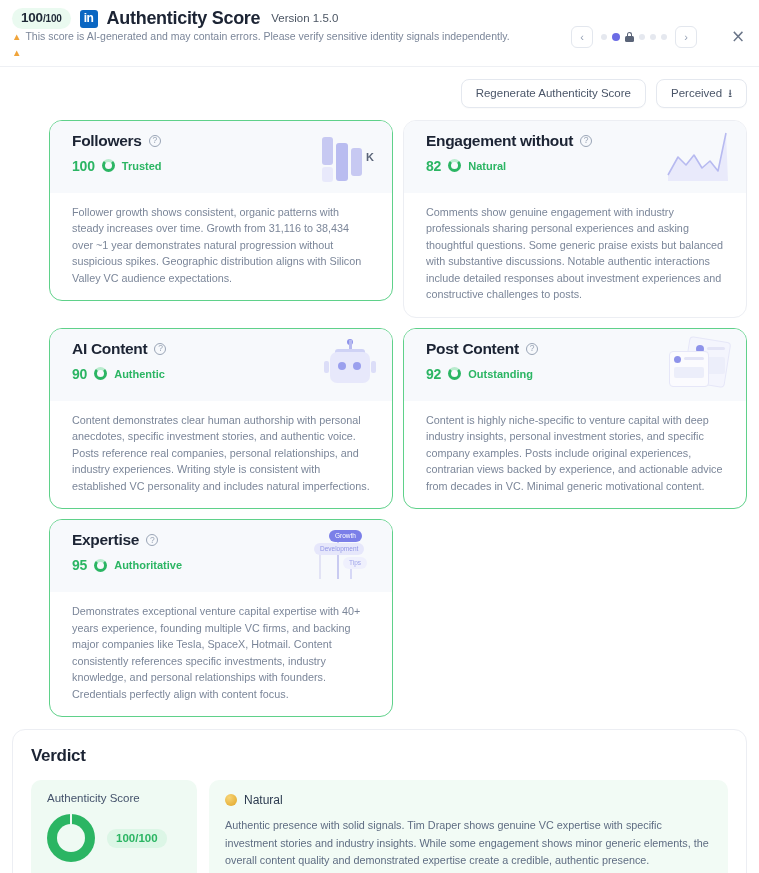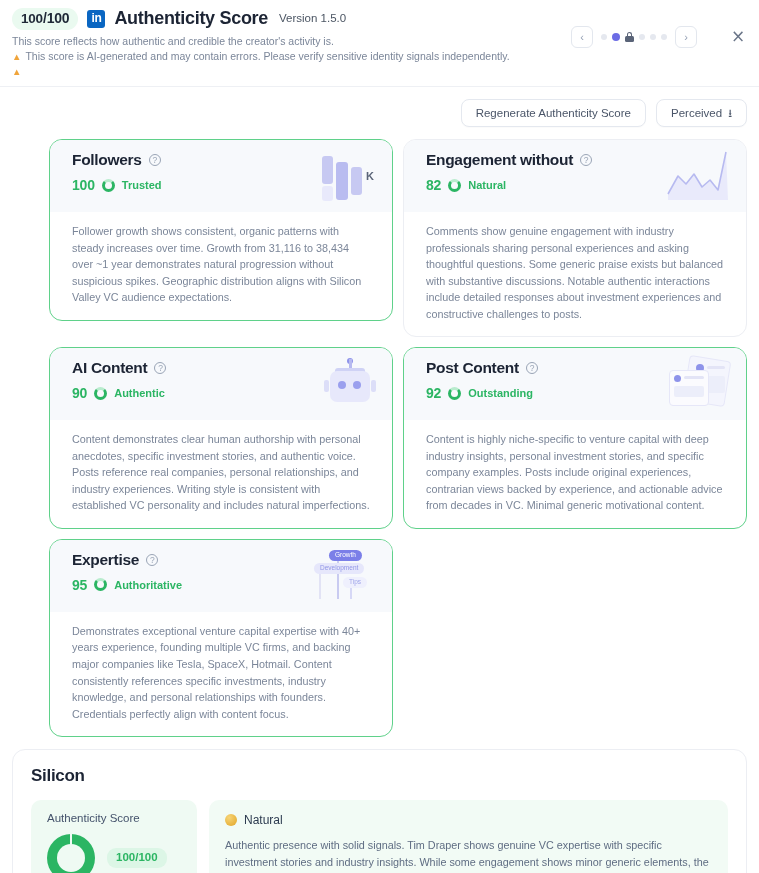--- a/index.html
+++ b/index.html
@@ -33,21 +33,21 @@
     color: #1f2937;
     border-radius: 12px;
     padding: 3px 9px 4px 9px;
     font-size: 13.5px;
     font-weight: bold;
     letter-spacing: -0.2px;
     line-height: 1;
     white-space: nowrap;
   }
   .score-pill .denom {
-    font-size: 14px;
+    font-size: 10px;
     font-weight: bold;
   }
   .li-icon {
     width: 18px; height: 18px;
     background: #0a66c2;
     border-radius: 3px;
     display: flex; align-items: center; justify-content: center;
     color: #ffffff;
     font-size: 12px;
     font-weight: bold;
@@ -370,21 +370,20 @@
 
 <div id="app">
 
   <div class="header">
     <div class="header-top">
       <span class="score-pill"><span>100</span><span class="denom">/100</span></span>
       <span class="li-icon">in</span>
       <span class="app-title">Authenticity Score</span>
       <span class="app-version">Version 1.5.0</span>
     </div>
-    <div class="subtitle">This score reflects how authentic and credible the creator's activity is.</div>
     <div class="warn-line">
       <span class="warn-ico">▲</span>
       <span>This score is AI-generated and may contain errors. Please verify sensitive identity signals independently.</span>
     </div>
     <div class="warn-line">
       <span class="warn-ico">▲</span>
     </div>
 
     <div class="pager">
       <div class="pager-btn">‹</div>
@@ -537,21 +536,21 @@
           </div>
         </div>
       </div>
       <div class="card-body">Demonstrates exceptional venture capital expertise with 40+ years experience, founding multiple VC firms, and backing major companies like Tesla, SpaceX, Hotmail. Content consistently references specific investments, industry knowledge, and personal relationships with founders. Credentials perfectly align with content focus.</div>
     </div>
 
     <div></div>
   </div>
 
   <div class="verdict">
-    <h2>Silicon</h2>
+    <h2>Verdict</h2>
     <div class="verdict-row">
       <div class="v-left">
         <div class="v-left-title">Authenticity Score</div>
         <div class="donut-wrap">
           <div class="donut"></div>
           <span class="donut-val">100/100</span>
         </div>
       </div>
       <div class="v-right">
         <div class="v-badge">

